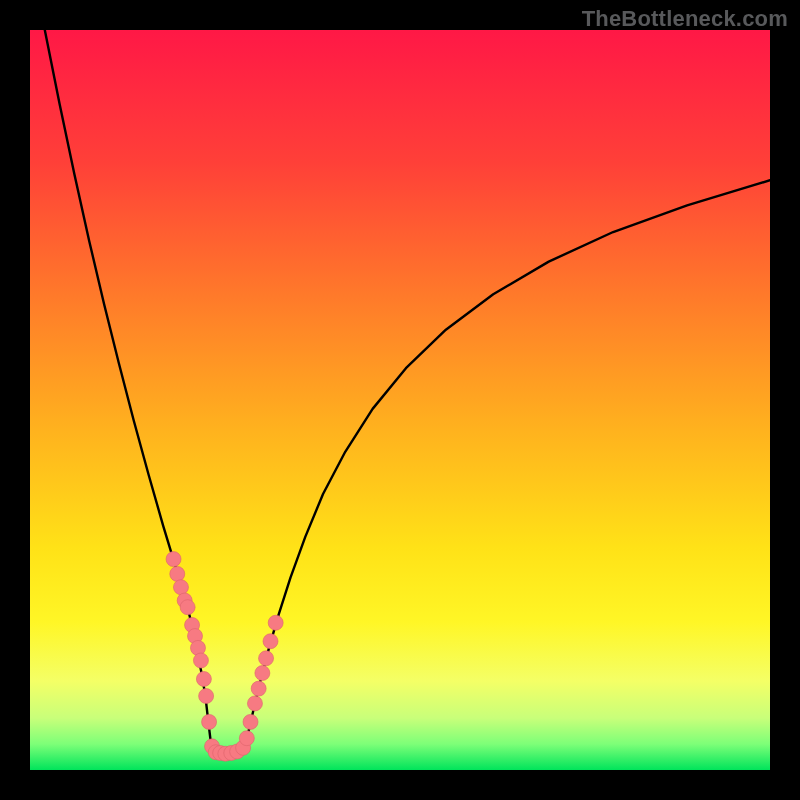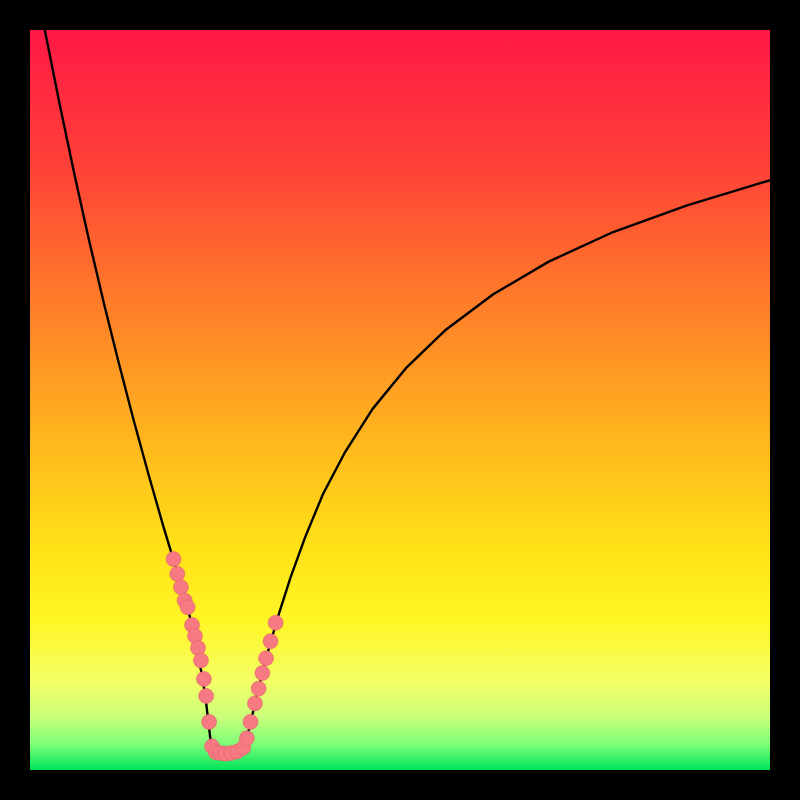--- a/index.html
+++ b/index.html
@@ -35,20 +35,21 @@
     height: 740px;
   }
   svg {
     display: block;
   }
 </style>
 </head>
 <body>
 
 <div class="stage">
+  <div class="watermark">TheBottleneck.com</div>
   <div class="plot">
     <svg id="chart-svg" width="740" height="740" viewBox="0 0 740 740">
       <defs>
         <linearGradient id="bg-grad" x1="0" y1="0" x2="0" y2="1">
             <stop offset="0%" stop-color="#ff1846"></stop>
             <stop offset="18%" stop-color="#ff4038"></stop>
             <stop offset="36%" stop-color="#ff7a2a"></stop>
             <stop offset="54%" stop-color="#ffb21e"></stop>
             <stop offset="70%" stop-color="#ffe217"></stop>
             <stop offset="80%" stop-color="#fff626"></stop>

